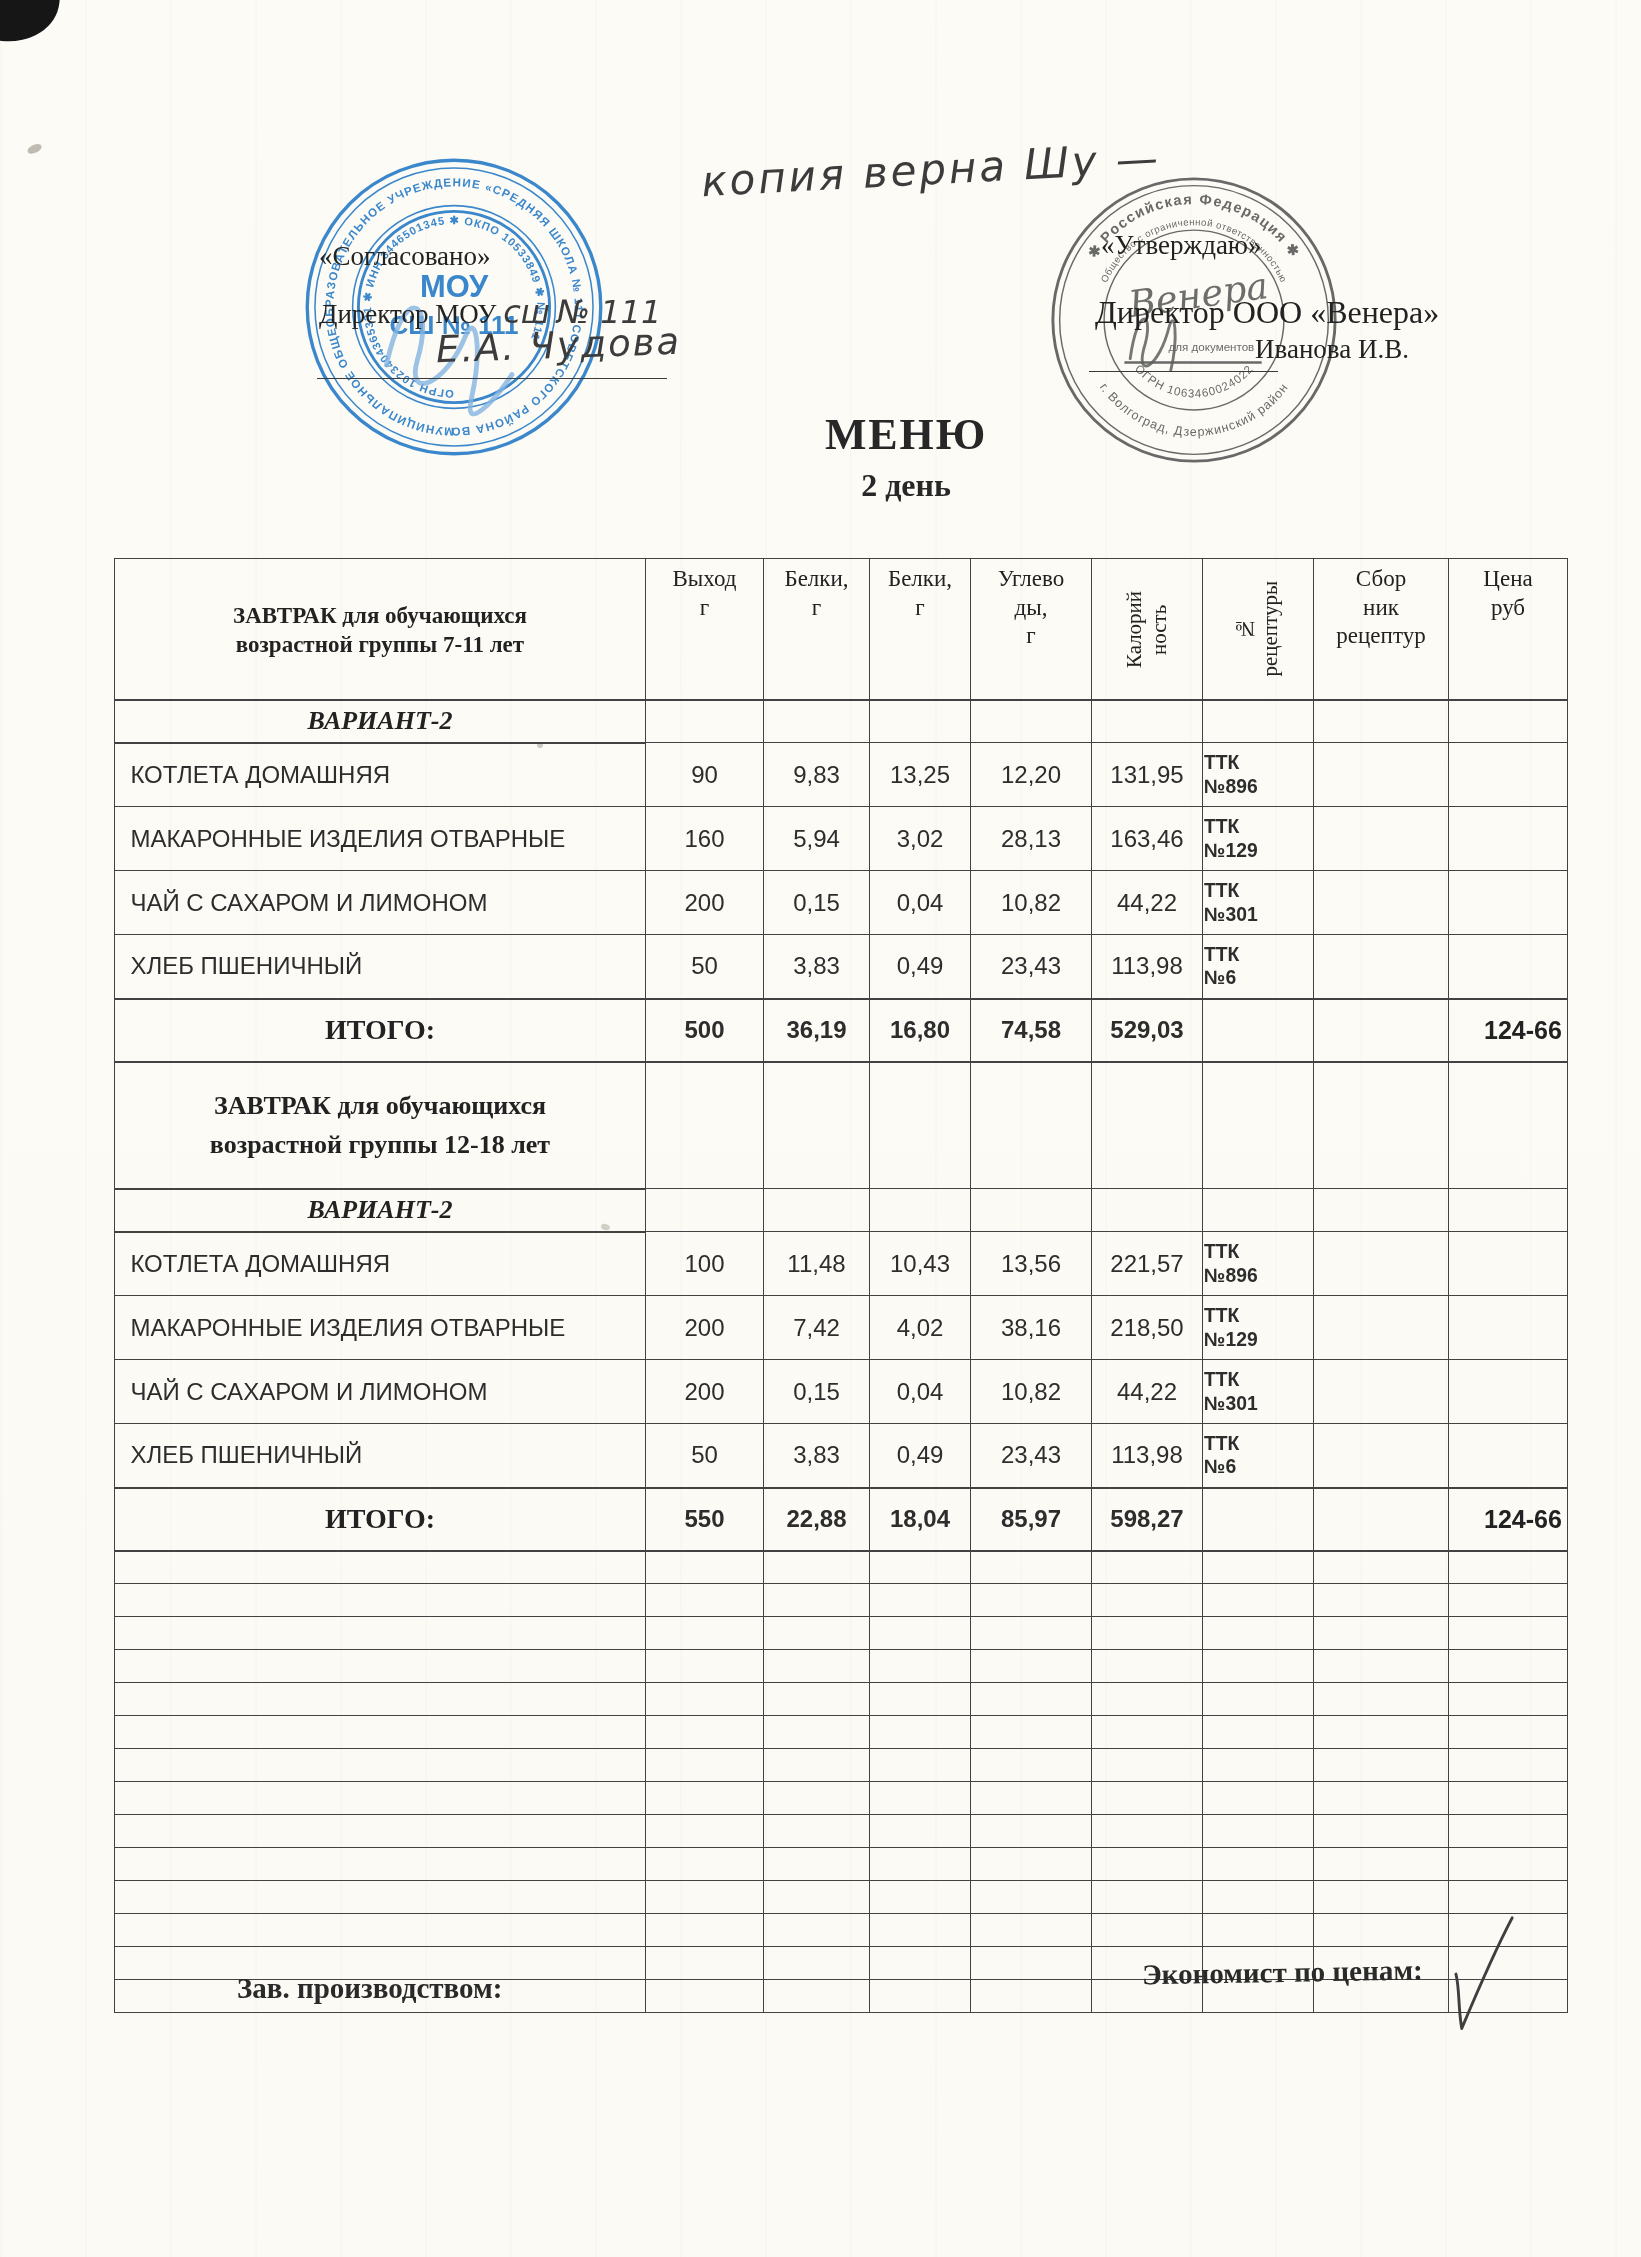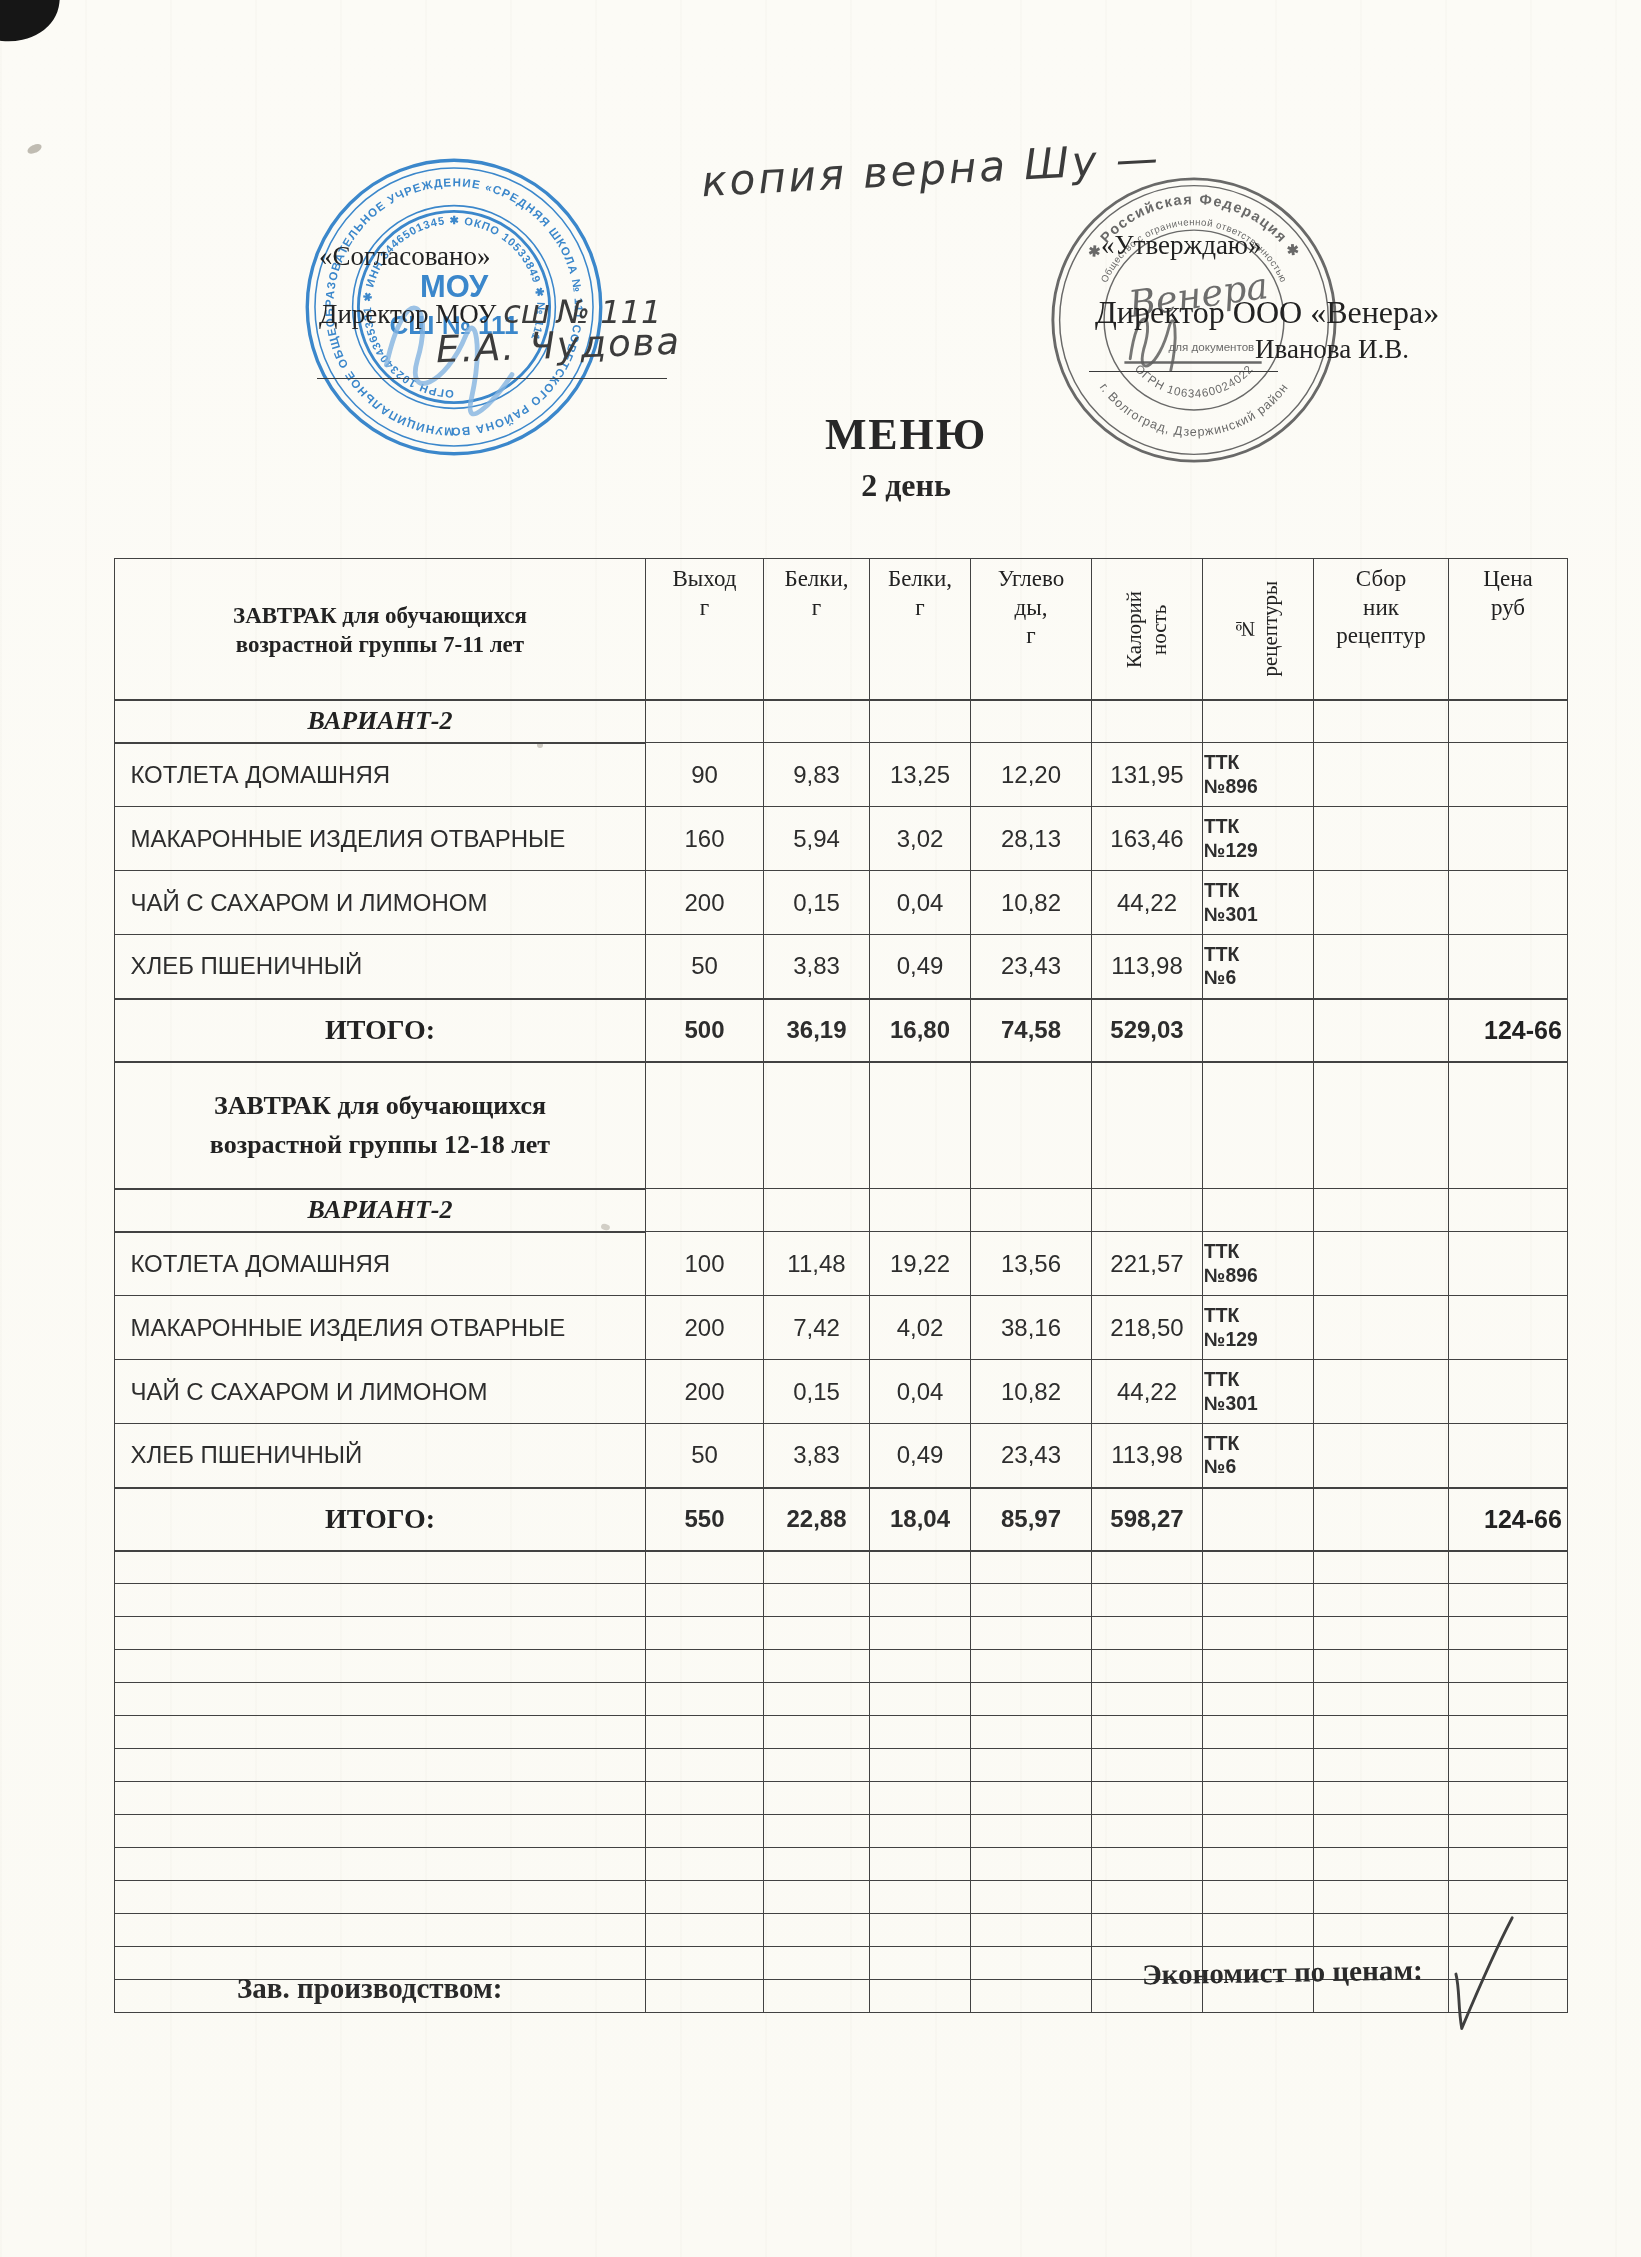--- a/index.html
+++ b/index.html
@@ -288,21 +288,21 @@
           <td></td>
           <td></td>
           <td></td>
           <td></td>
       </tr>
 
       <tr class="dish-row">
         <td class="dish">КОТЛЕТА ДОМАШНЯЯ</td>
         <td class="num">100</td>
         <td class="num">11,48</td>
-        <td class="num">19,22</td>
+        <td class="num">10,43</td>
         <td class="num">13,56</td>
         <td class="num">221,57</td>
         <td class="recipe pre">ТТК
 №896</td>
         <td></td>
           <td></td>
       </tr>
       <tr class="dish-row">
         <td class="dish">МАКАРОННЫЕ ИЗДЕЛИЯ ОТВАРНЫЕ</td>
         <td class="num">200</td>

